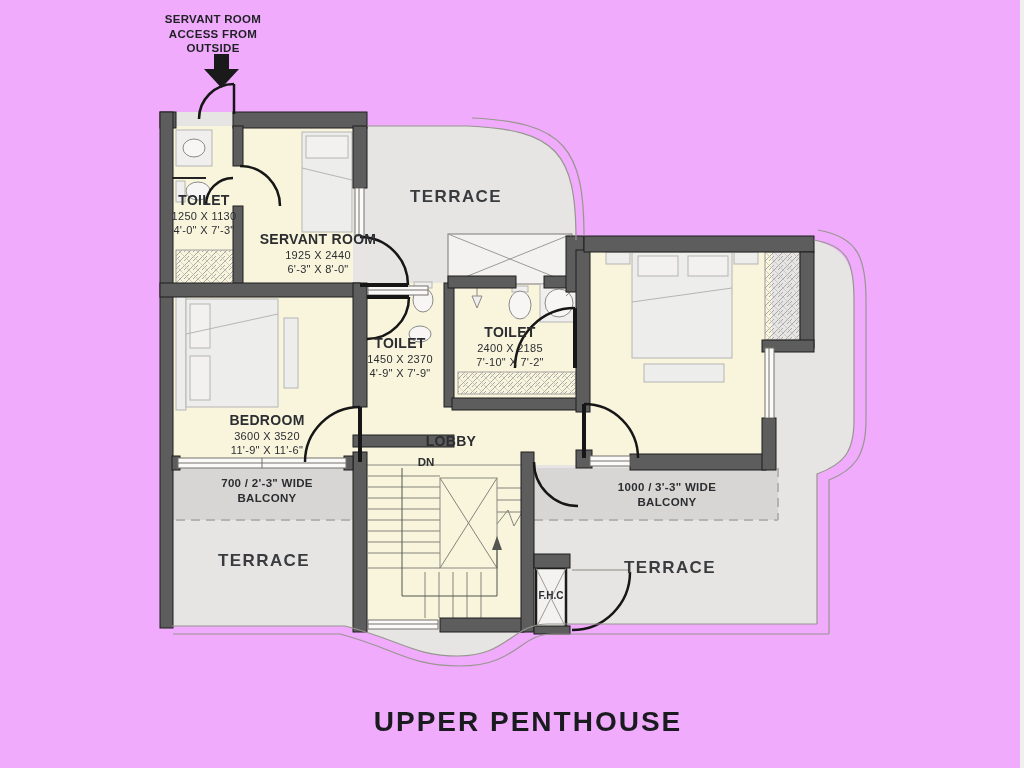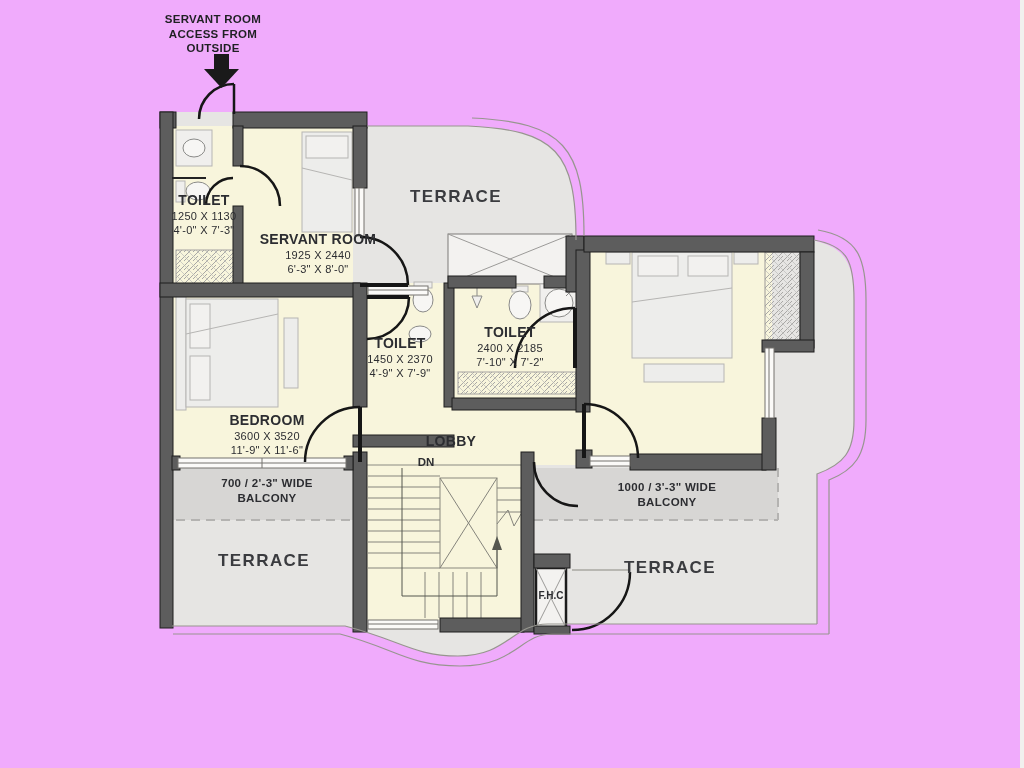--- a/index.html
+++ b/index.html
@@ -279,14 +279,15 @@
     <div>1000 / 3'-3" WIDE</div>
     <div>BALCONY</div>
   </div>
 
   <div class="terrace-label" style="left:264px;top:561px;">TERRACE</div>
 
   <div class="terrace-label" style="left:670px;top:568px;">TERRACE</div>
 
   <div class="small-label" style="left:551px;top:595px;">F.H.C</div>
 
+  <div class="title" style="left:528px;top:722px;">UPPER PENTHOUSE</div>
 
 </div>
 
 </body></html>

